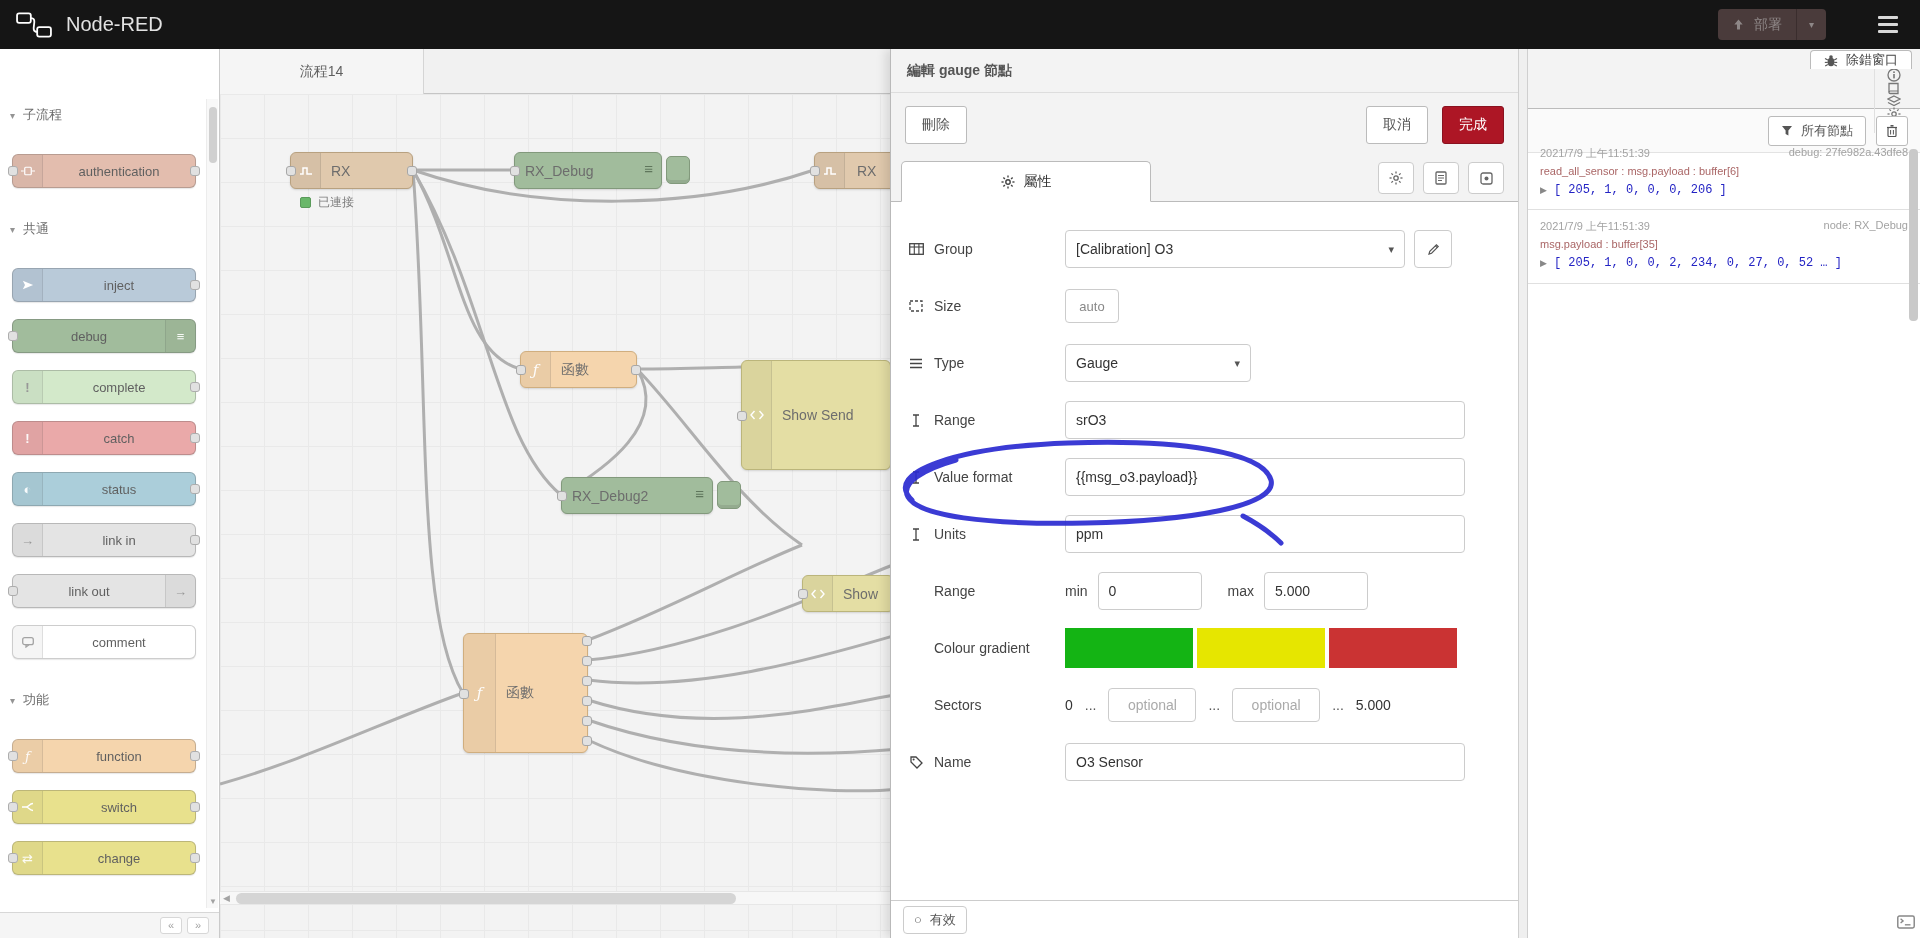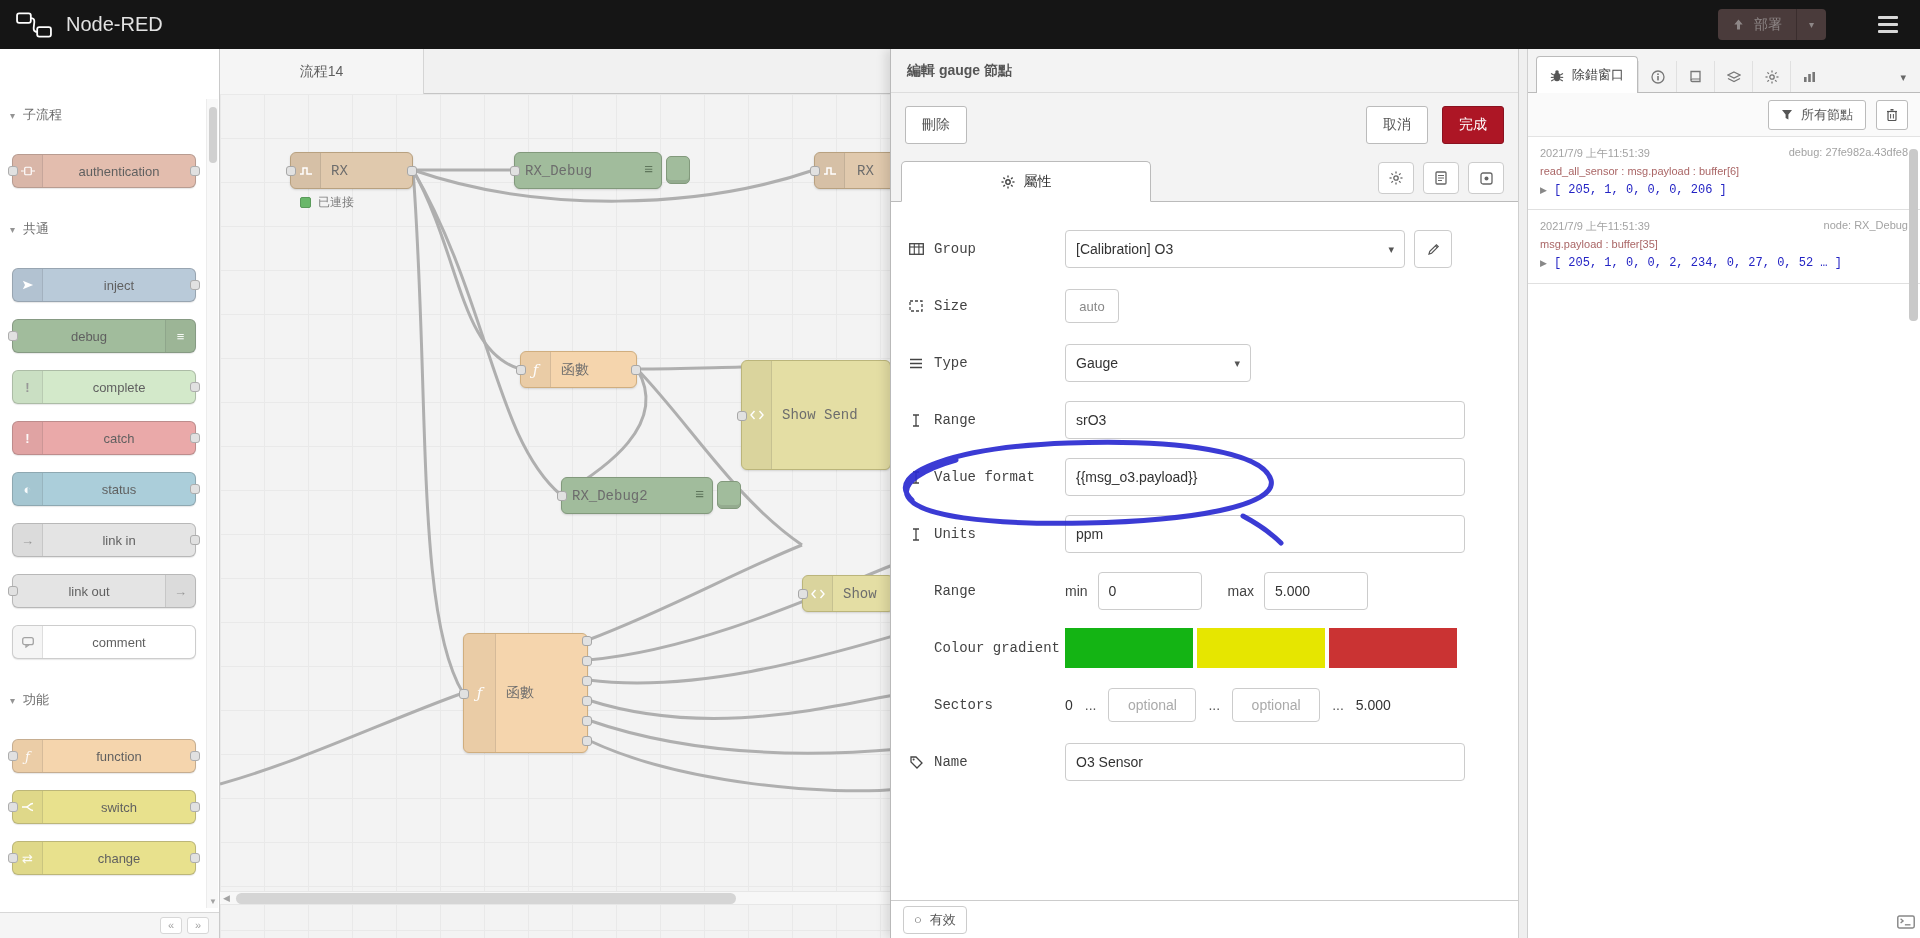--- a/index.html
+++ b/index.html
@@ -90,21 +90,21 @@
   .btn { height:38px; padding:0 16px; background:#fff; border:1px solid #bbb; border-radius:3px; font-size:14px; color:#555; display:inline-flex; align-items:center; justify-content:center; cursor:pointer; font-family:inherit; }
   .btn.primary { background:#ad1625; border-color:#8a1220; color:#fff; }
   .tspacer { flex:1; }
   .mr14 { margin-right:14px; }
   .tray-tabs { position:relative; height:46px; background:#f3f3f3; border-bottom:1px solid #bbb; }
   .ptab { position:absolute; left:10px; bottom:-1px; width:250px; height:41px; background:#fff; border:1px solid #bbb; border-bottom:1px solid #fff; border-radius:5px 5px 0 0; display:flex; align-items:center; justify-content:center; gap:9px; font-size:14px; color:#333; cursor:pointer; }
   .tab-icons { position:absolute; right:14px; bottom:7px; display:flex; gap:9px; }
   .tico { width:36px; height:32px; border:1px solid #ccc; border-radius:4px; background:#fff; display:flex; align-items:center; justify-content:center; color:#666; cursor:pointer; }
   .tray-body { position:absolute; top:153px; left:0; right:0; bottom:38px; background:#fff; padding:28px 16px 0; overflow:hidden; }
   .frow { display:flex; align-items:center; margin-bottom:19px; height:38px; }
-  .flabel { width:158px; display:flex; align-items:center; gap:9px; font-size:14px; color:#444; flex:none;font-family:Liberation Mono, monospace; }
+  .flabel { width:158px; display:flex; align-items:center; gap:9px; font-size:14px; color:#444; flex:none; }
   .ficon { width:18px; display:inline-flex; justify-content:center; color:#444; }
   .tinput { height:38px; border:1px solid #ccc; border-radius:4px; padding:0 10px; font-size:14px; color:#333; outline:none; font-family:inherit; background:#fff; }
   .tinput::placeholder { color:#aaa; }
   .w400 { width:400px; } .w340 { width:340px; } .w186 { width:186px; } .w104 { width:104px; }
   .selectbox { display:flex; align-items:center; justify-content:space-between; padding:0 10px; height:38px; border:1px solid #ccc; border-radius:4px; font-size:14px; color:#333; background:#fff; cursor:pointer; }
   .selcaret { color:#555; font-size:11px; }
   .iconbtn { width:38px; height:38px; border:1px solid #ccc; border-radius:4px; background:#fff; margin-left:9px; display:flex; align-items:center; justify-content:center; color:#555; cursor:pointer; }
   .autobtn { width:54px; height:34px; border:1px solid #ccc; border-radius:4px; background:#fff; color:#888; font-size:13px; display:flex; align-items:center; justify-content:center; cursor:pointer; }
   .minmax { font-size:14px; color:#444; margin-right:10px; }
   .ml26 { margin-left:26px; }
@@ -113,21 +113,21 @@
   .sec-sep { color:#555; margin:0 12px; font-size:14px; }
   .sec-val { font-size:14px; color:#333; }
   .opt-input { width:88px; height:34px; text-align:center; }
   .tray-footer { position:absolute; bottom:0; left:0; right:0; height:38px; border-top:1px solid #ccc; background:#fff; display:flex; align-items:center; padding:0 12px; }
   .toggle-btn { display:flex; align-items:center; gap:8px; height:28px; padding:0 10px; border:1px solid #ccc; border-radius:4px; background:#fff; color:#555; font-size:13px; cursor:pointer; }
 
   .separator { position:absolute; left:1518px; top:49px; bottom:0; width:10px; background:#efefef; border-left:1px solid #cfcfcf; border-right:1px solid #cfcfcf; z-index:31; }
 
   
   .sidebar { position:absolute; left:1528px; top:49px; bottom:0; width:392px; background:#fff; z-index:10; }
-  .sb-tabs { height:44px; background:#f3f3f3; border-bottom:1px solid #bbb; display:flex; align-items:flex-end; padding:0 8px; }
+  .sb-tabs { height:60px; background:#f3f3f3; border-bottom:1px solid #bbb; display:flex; align-items:flex-end; padding:0 8px;flex-direction:column; }
   .sbtab-active { height:37px; background:#fff; border:1px solid #bbb; border-bottom:none; border-radius:4px 4px 0 0; display:flex; align-items:center; gap:8px; padding:0 13px; font-size:13px; color:#444; position:relative; top:1px; cursor:pointer; }
   .sbtab { width:38px; height:31px; display:flex; align-items:center; justify-content:center; color:#777; border-left:1px solid #e0e0e0; cursor:pointer; }
   .sb-ddcaret { margin-left:auto; color:#666; font-size:11px; padding:0 6px 8px 0; cursor:pointer; }
   .sb-toolbar { height:44px; background:#fafafa; border-bottom:1px solid #e3e3e3; display:flex; align-items:center; justify-content:flex-end; gap:10px; padding:0 12px; }
   .filter-btn { height:30px; border:1px solid #bbb; border-radius:3px; background:#fff; display:flex; align-items:center; gap:8px; padding:0 12px; font-size:13px; color:#555; cursor:pointer; }
   .trash-btn { width:32px; height:30px; border:1px solid #bbb; border-radius:3px; background:#fff; display:flex; align-items:center; justify-content:center; color:#555; cursor:pointer; }
   .msgs { position:absolute; top:88px; left:0; right:0; bottom:0; overflow:hidden; }
   .msg { padding:9px 12px 10px; border-bottom:1px solid #e0e0e0; }
   .msg-meta { display:flex; justify-content:space-between; font-size:11px; color:#a3a3a3; }
   .msg-prop { margin-top:4px; font-size:11px; color:#aa6666; }

